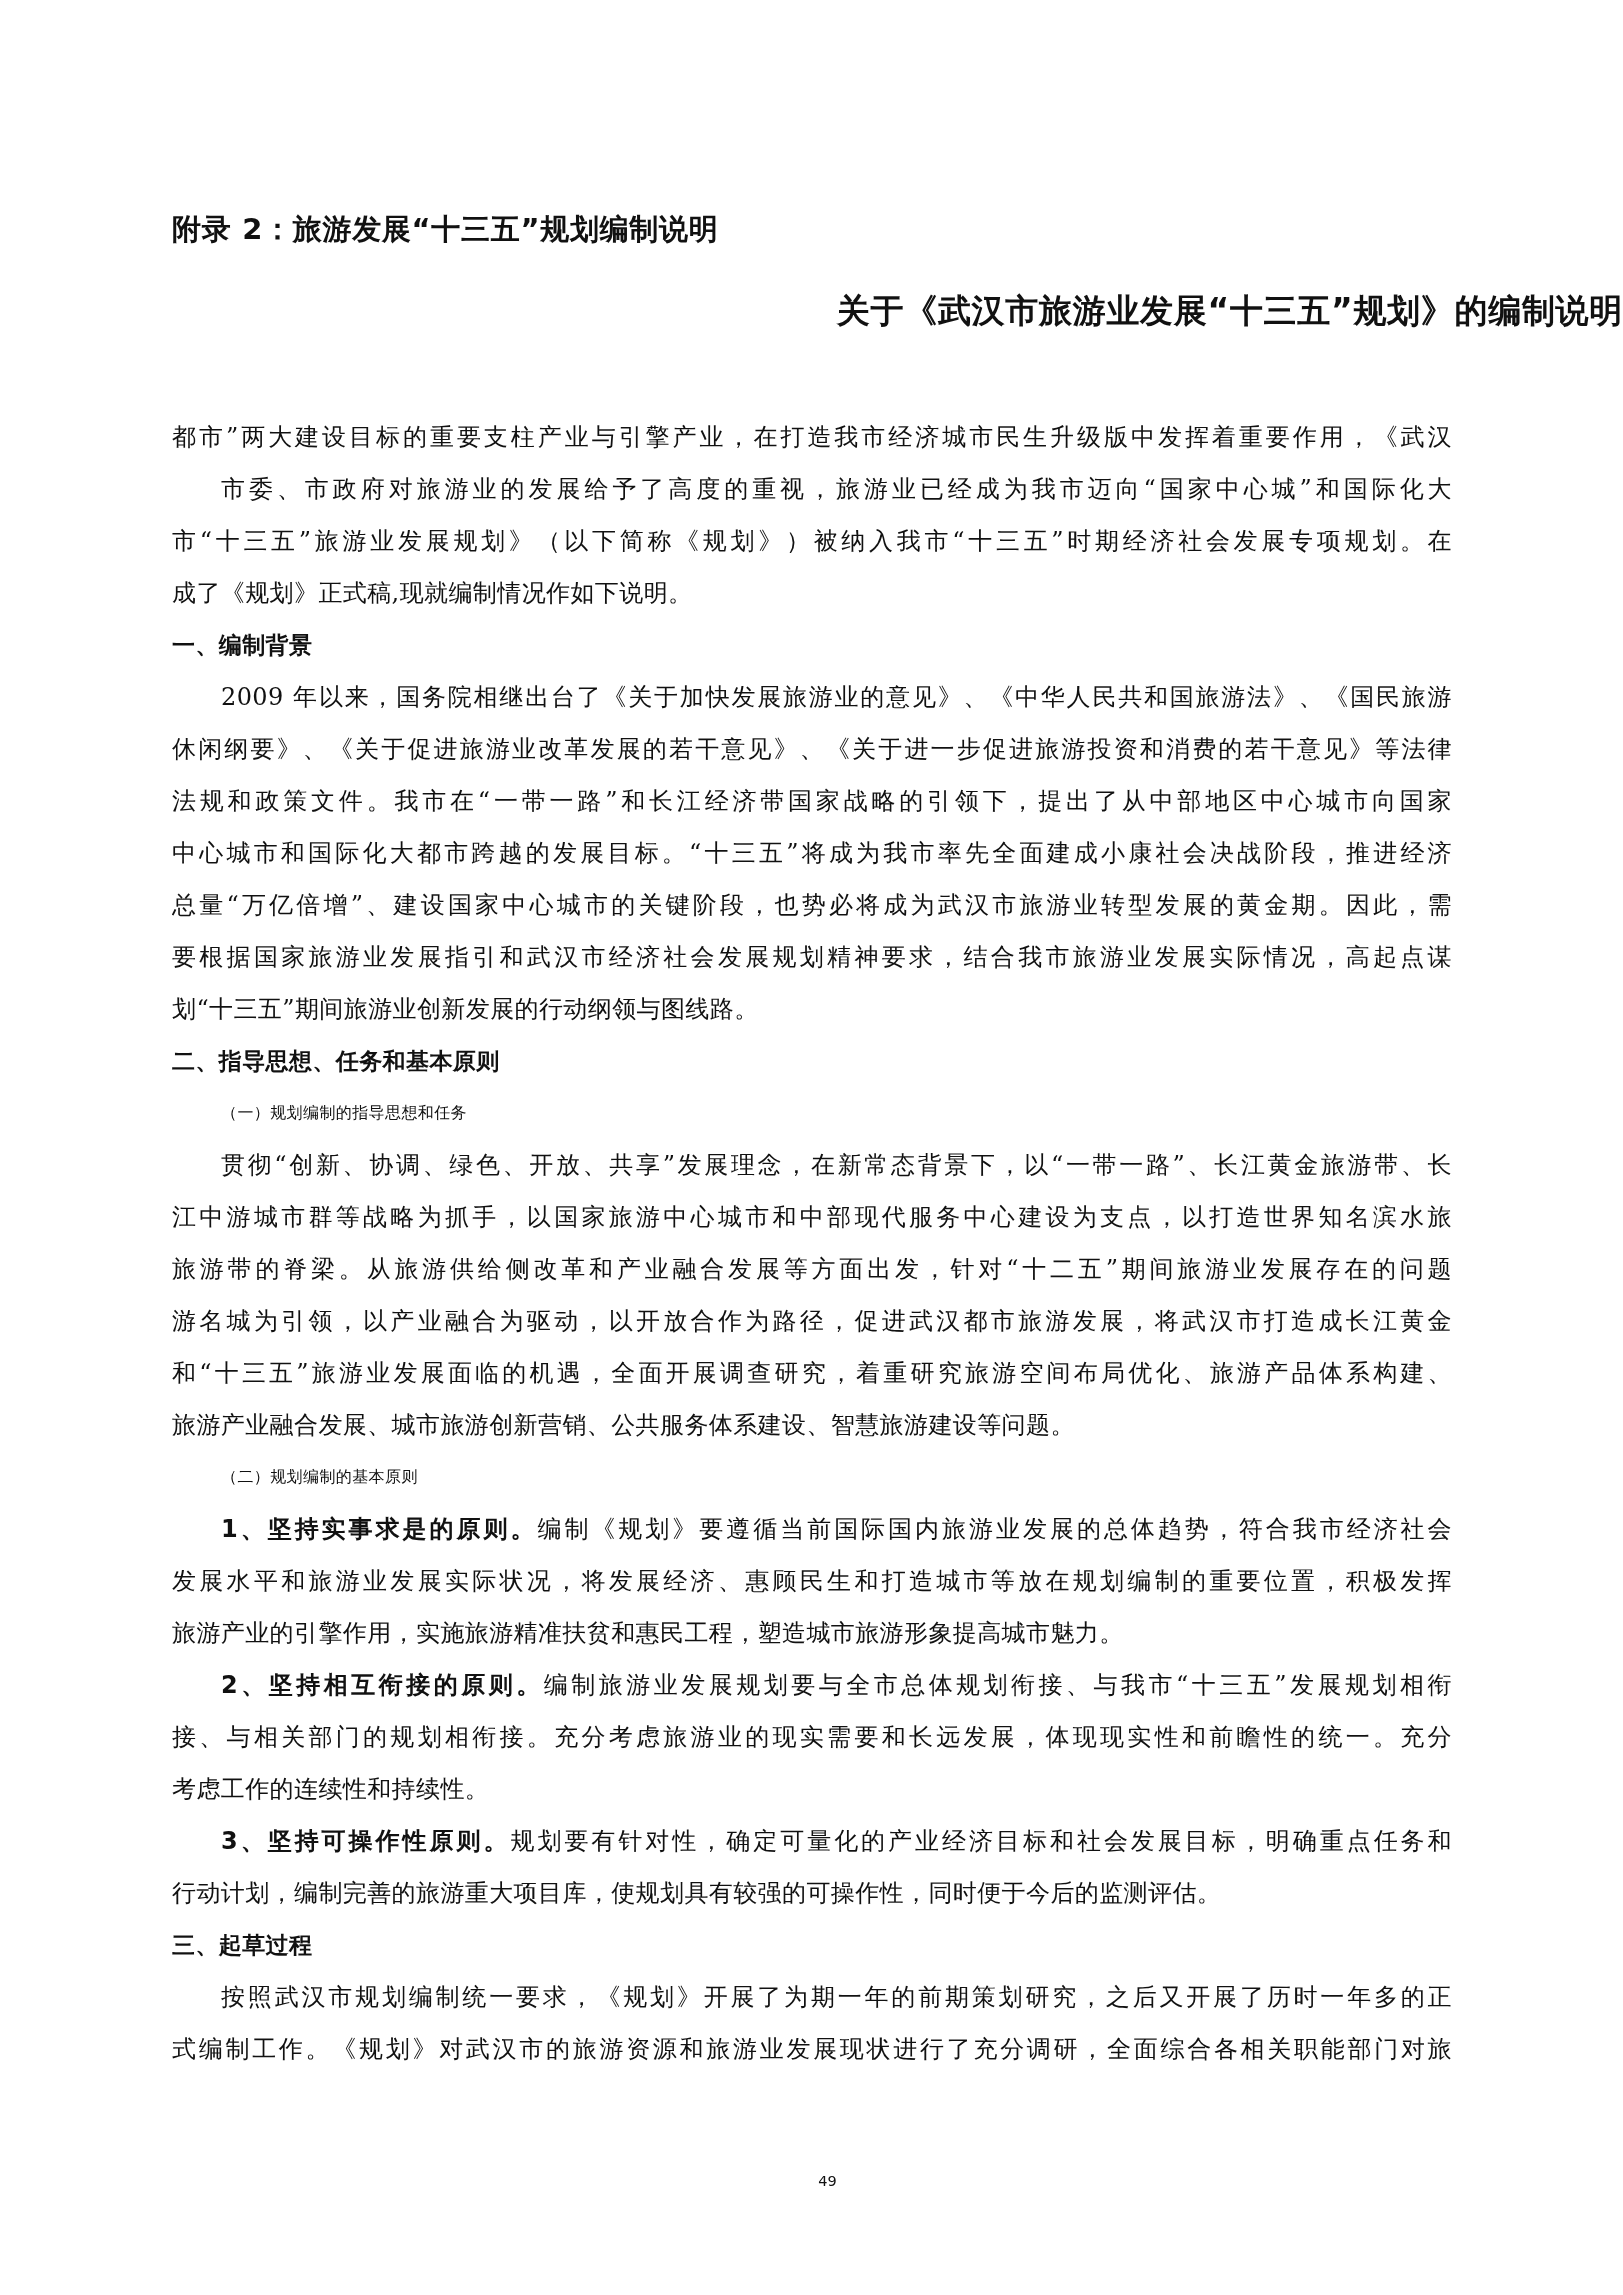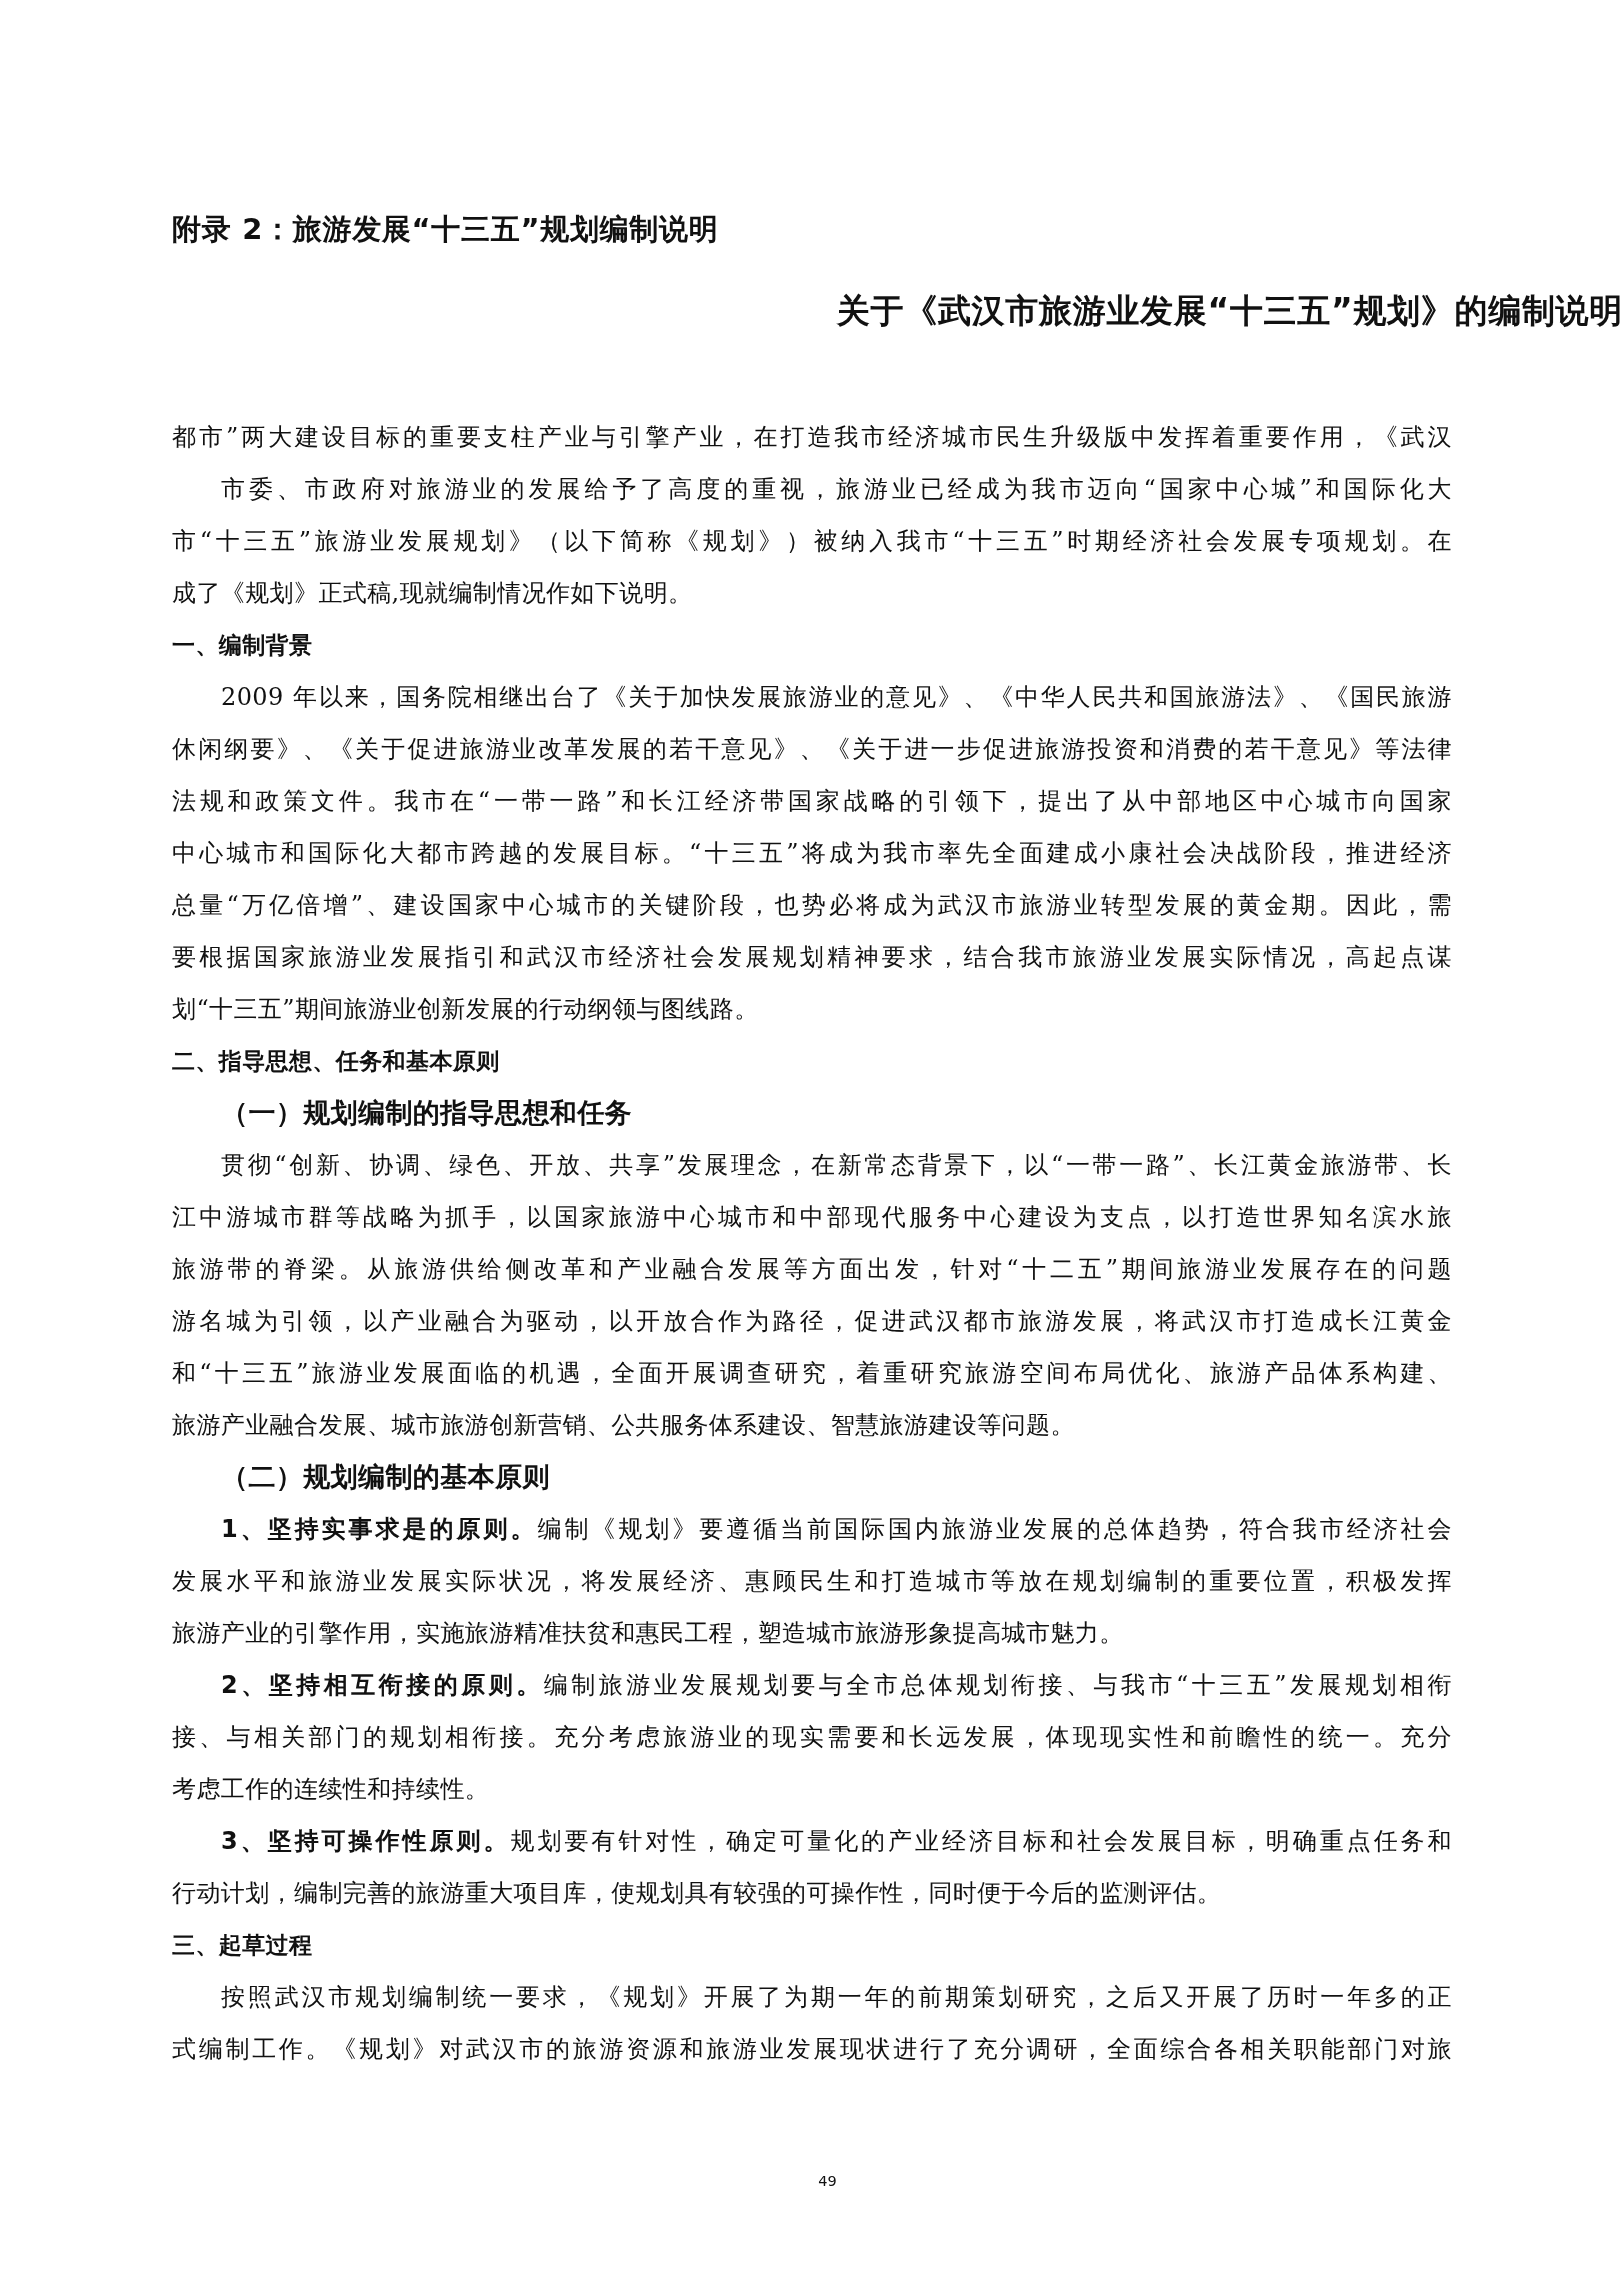--- a/index.html
+++ b/index.html
@@ -9,21 +9,21 @@
   .appendix-title { position: absolute; left: 172px; top: 170px; font-size: 29px; font-weight: bold;
                     font-family: "DejaVu Sans", "Liberation Sans", sans-serif; letter-spacing: 0.7px; margin-top: 40px; }
   .doc-title { position: absolute; left: 0; width: 1623px; top: 289px; text-align: right; font-size: 33px;
                font-weight: bold; font-family: "DejaVu Sans", "Liberation Sans", sans-serif; letter-spacing: 0.7px; }
   .body { position: absolute; left: 172px; top: 411px; width: 1280px; }
   .line { height: 52px; line-height: 52px; font-size: 24px; white-space: nowrap; overflow: hidden;
           text-align: justify; text-align-last: justify; letter-spacing: 0.4px; }
   .line.last { text-align-last: left; }
   .indent { padding-left: 49px; }
   .heading { font-weight: bold; font-family: "DejaVu Sans", "Liberation Sans", sans-serif; text-align-last: left; font-size: 23px; }
-  .subheading { font-weight: bold; font-family: "DejaVu Sans", "Liberation Sans", sans-serif; text-align-last: left; padding-left: 49px; font-size: 27px; }
+  .subheading { font-weight: normal; font-family: "DejaVu Sans", "Liberation Sans", sans-serif; text-align-last: left; padding-left: 49px; font-size: 16px; }
   .lead { font-weight: bold; font-family: "DejaVu Sans", "Liberation Sans", sans-serif; }
   .page-number { position: absolute; left: 0; width: 1623px; top: 2173px; text-align: center; font-size: 14.5px;
                  font-family: "DejaVu Sans", "Liberation Sans", sans-serif; padding-left: 16px; }
 </style>
 </head>
 <body>
 
 <div class="page">
   <div class="appendix-title">附录 2：旅游发展“十三五”规划编制说明</div>
   <div class="doc-title">关于《武汉市旅游业发展“十三五”规划》的编制说明</div>

